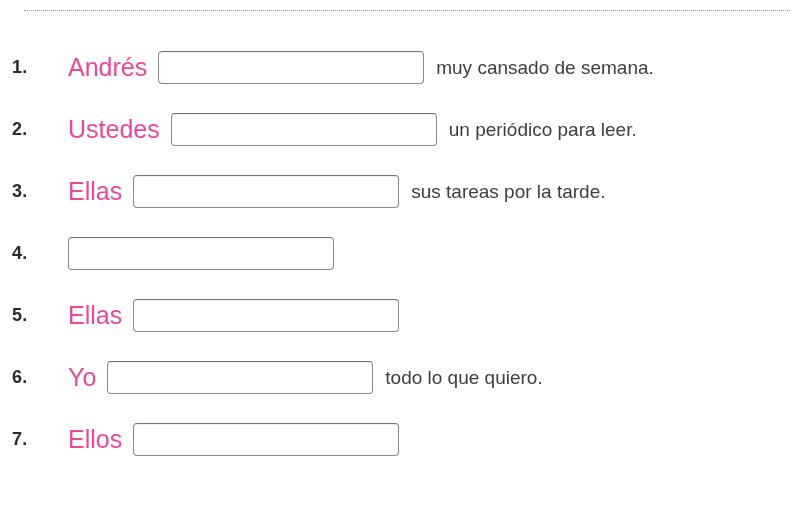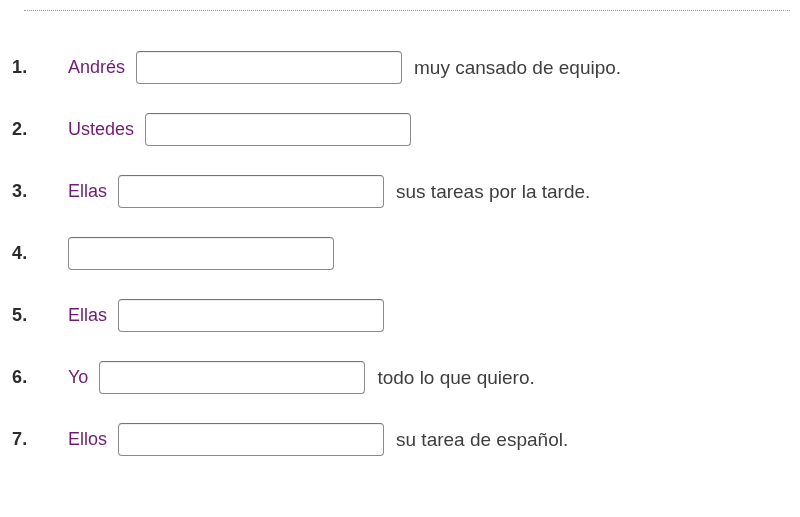--- a/index.html
+++ b/index.html
@@ -53,22 +53,22 @@
     font-weight: bold;
     font-size: 18px;
     color: #2b2b2b;
     width: 56px;
     flex: 0 0 56px;
     text-align: left;
     letter-spacing: 0.2px;
   }
 
   .sentence-pre {
-    font-size: 18px;
-    color: #701a75;
+    font-size: 25px;
+    color: #ec4899;
     padding-right: 11px;
     line-height: 1;
   }
 
   .blank-input {
     width: 266px;
     height: 33px;
     flex: 0 0 266px;
     background: #ffffff;
     border: 1px solid #8a8a8a;
@@ -95,27 +95,28 @@
 <div class="worksheet">
 
   <div class="top-rule"></div>
 
   <div class="exercise-list">
 
     <div class="exercise-row">
       <span class="row-number">1.</span>
       <span class="sentence-pre">Andrés</span>
       <input class="blank-input" type="text" placeholder="" style="">
-      <span class="sentence-post">muy cansado de equipo.</span>
+      <span class="sentence-post">muy cansado de semana.</span>
     </div>
 
     <div class="exercise-row">
       <span class="row-number">2.</span>
       <span class="sentence-pre">Ustedes</span>
       <input class="blank-input" type="text" placeholder="" style="">
+      <span class="sentence-post">un periódico para leer.</span>
     </div>
 
     <div class="exercise-row">
       <span class="row-number">3.</span>
       <span class="sentence-pre">Ellas</span>
       <input class="blank-input" type="text" placeholder="" style="">
       <span class="sentence-post">sus tareas por la tarde.</span>
     </div>
 
     <div class="exercise-row">
@@ -133,17 +134,16 @@
       <span class="row-number">6.</span>
       <span class="sentence-pre">Yo</span>
       <input class="blank-input" type="text" placeholder="" style="">
       <span class="sentence-post">todo lo que quiero.</span>
     </div>
 
     <div class="exercise-row">
       <span class="row-number">7.</span>
       <span class="sentence-pre">Ellos</span>
       <input class="blank-input" type="text" placeholder="" style="">
-      <span class="sentence-post">su tarea de español.</span>
     </div>
 
   </div>
 </div>
 
 </body></html>

